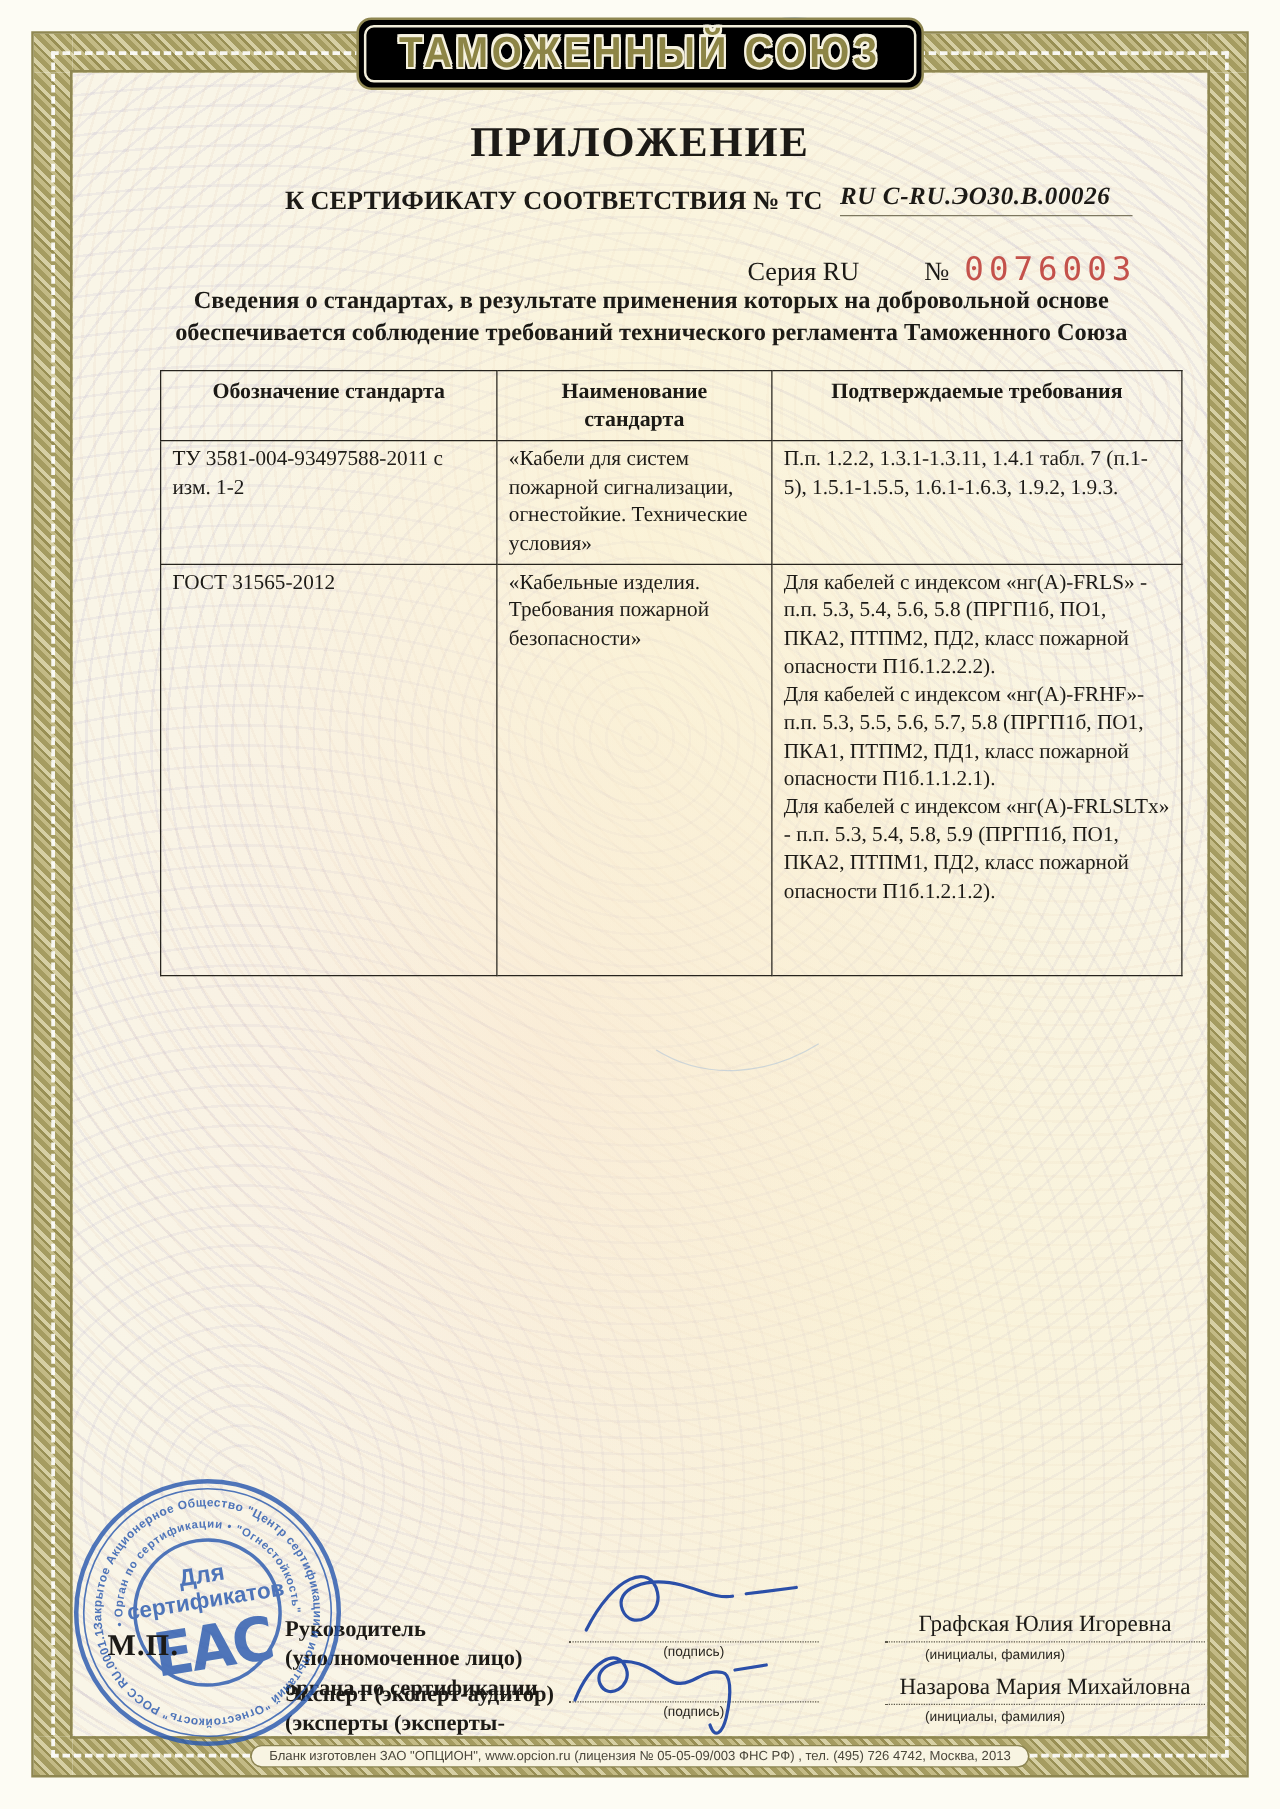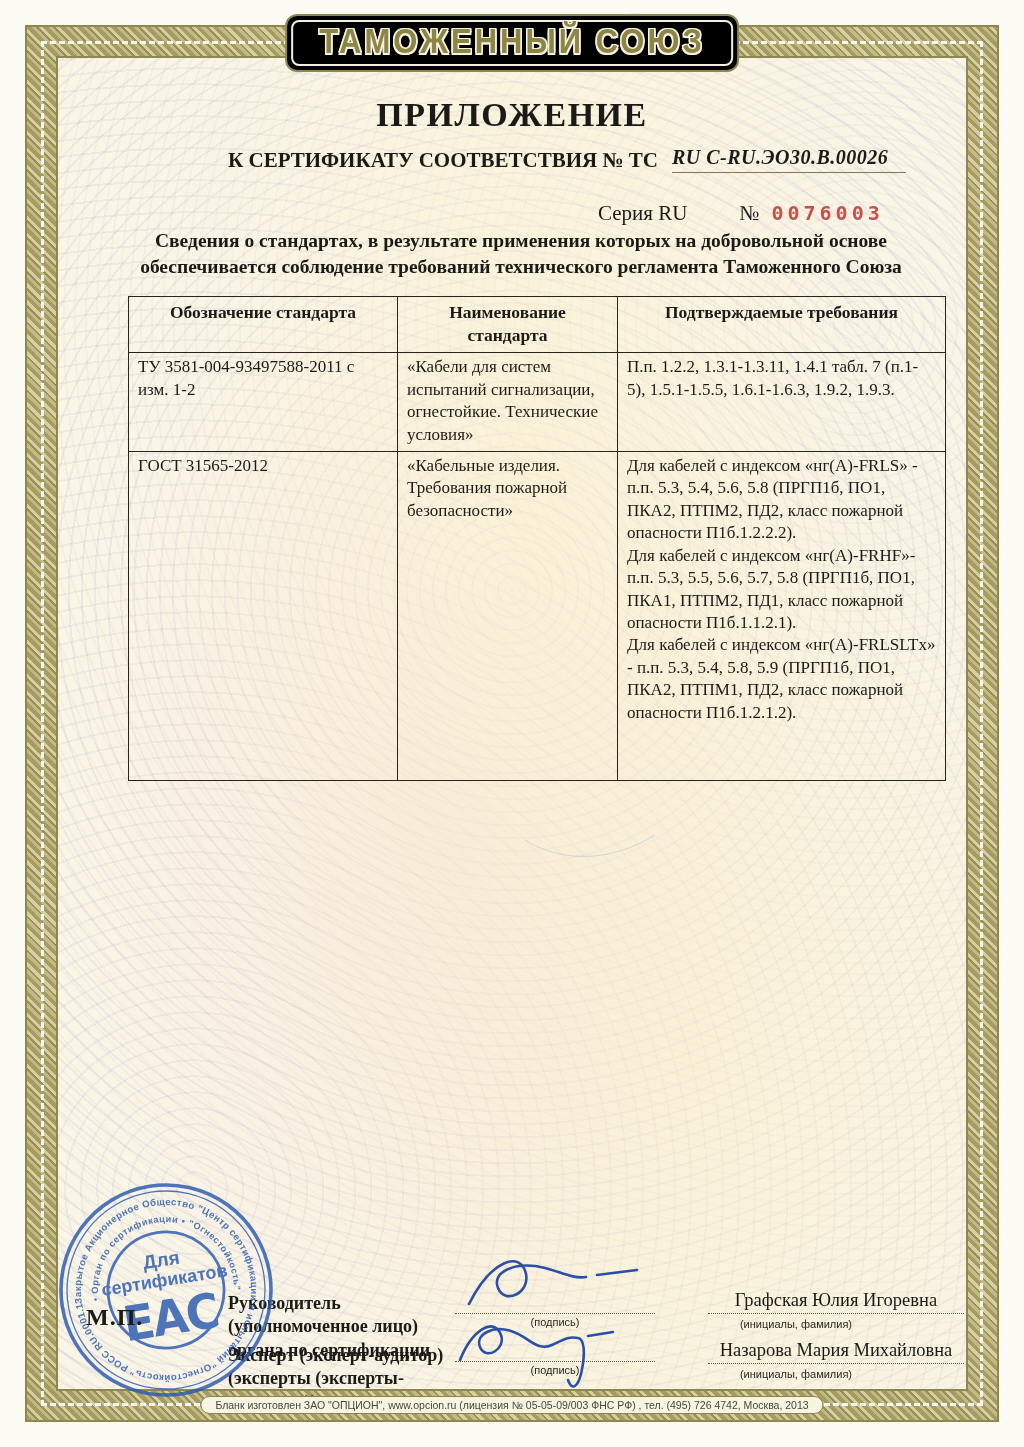--- a/index.html
+++ b/index.html
@@ -68,21 +68,21 @@
     flex:1;border-bottom:1.5px solid #7d775f;
     text-align:left;padding-bottom:3px;font-size:20px;letter-spacing:.5px;font-style:italic;
   }
   .series-line{
     position:absolute;top:185px;left:598px;
     font-size:21px;display:flex;align-items:baseline;gap:12px;margin-top:16px;
   }
   .series-gap{width:28px;}
   .serial{
     font-family:"DejaVu Sans Mono","Liberation Mono",monospace;
-    font-weight:bold;font-size:20px;letter-spacing:4px;color:#c4514b;
+    font-weight:normal;font-size:26px;letter-spacing:4px;color:#c4514b;
   }
   .intro{
     position:absolute;top:228px;left:96px;right:78px;
     text-align:center;font-size:19.5px;font-weight:bold;line-height:1.32;
   }
   
   table.standards{
     position:absolute;left:128px;top:296px;width:817px;
     border-collapse:collapse;table-layout:fixed;
     font-size:17px;line-height:1.32;
@@ -182,21 +182,21 @@
         <col class="c3">
       </colgroup>
     <tbody>
         <tr>
       <th>Обозначение стандарта</th>
       <th>Наименование стандарта</th>
       <th>Подтверждаемые требования</th>
     </tr>
     <tr class="r1">
       <td>ТУ 3581-004-93497588-2011 с изм. 1-2</td>
-      <td>«Кабели для систем испытаний сигнализации, огнестойкие. Технические условия»</td>
+      <td>«Кабели для систем пожарной сигнализации, огнестойкие. Технические условия»</td>
       <td>
         <p>П.п. 1.2.2, 1.3.1-1.3.11, 1.4.1 табл. 7 (п.1-5), 1.5.1-1.5.5, 1.6.1-1.6.3, 1.9.2, 1.9.3.</p>
       </td>
     </tr>
     <tr class="r2">
       <td>ГОСТ 31565-2012</td>
       <td>«Кабельные изделия. Требования пожарной безопасности»</td>
       <td>
         <p>Для кабелей с индексом «нг(А)-FRLS» - п.п. 5.3, 5.4, 5.6, 5.8 (ПРГП1б, ПО1, ПКА2, ПТПМ2, ПД2, класс пожарной опасности П1б.1.2.2.2).</p>
         <p>Для кабелей с индексом «нг(А)-FRHF»- п.п. 5.3, 5.5, 5.6, 5.7, 5.8 (ПРГП1б, ПО1, ПКА1, ПТПМ2, ПД1, класс пожарной опасности П1б.1.1.2.1).</p>

